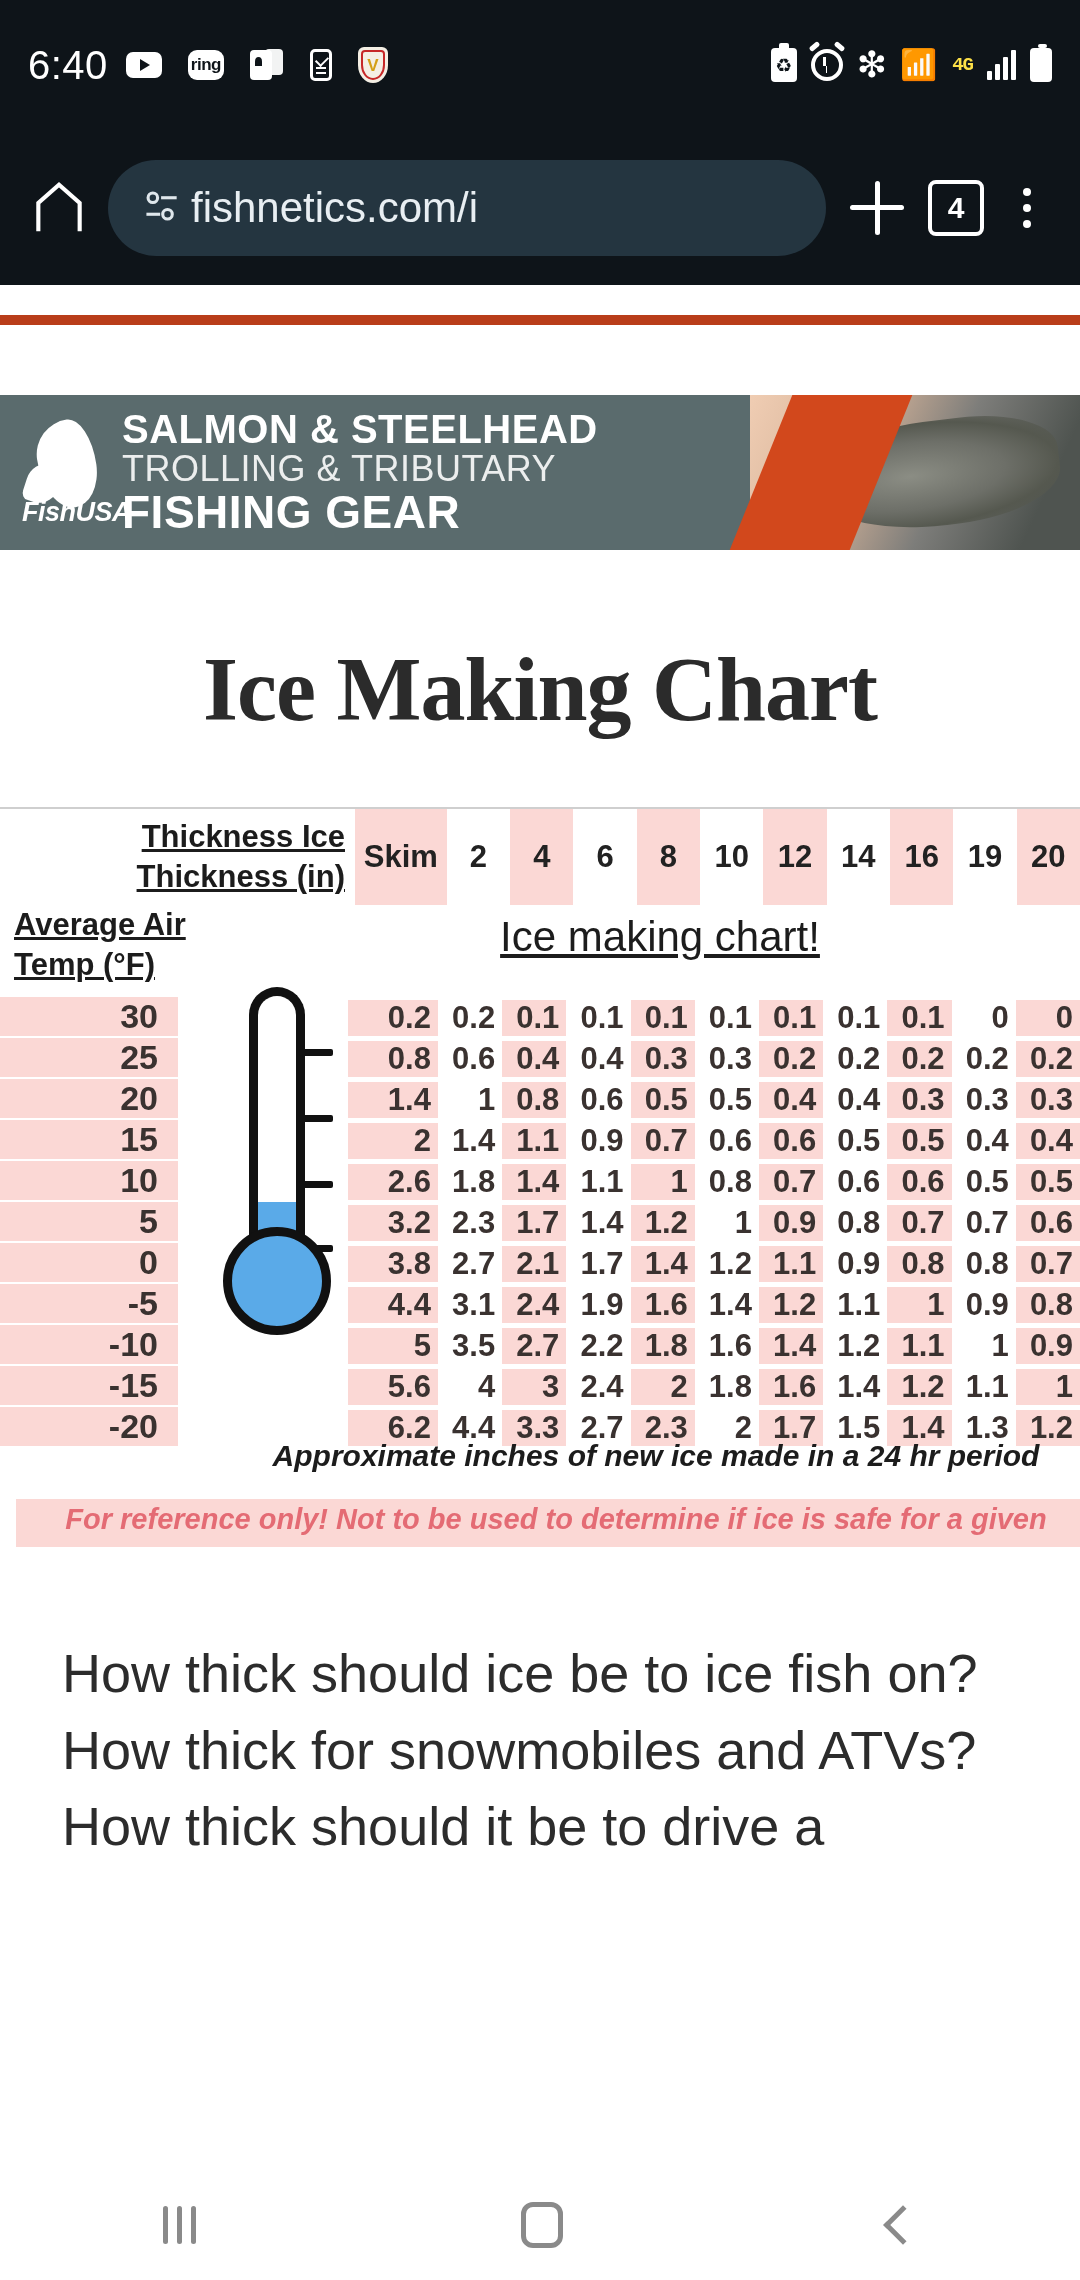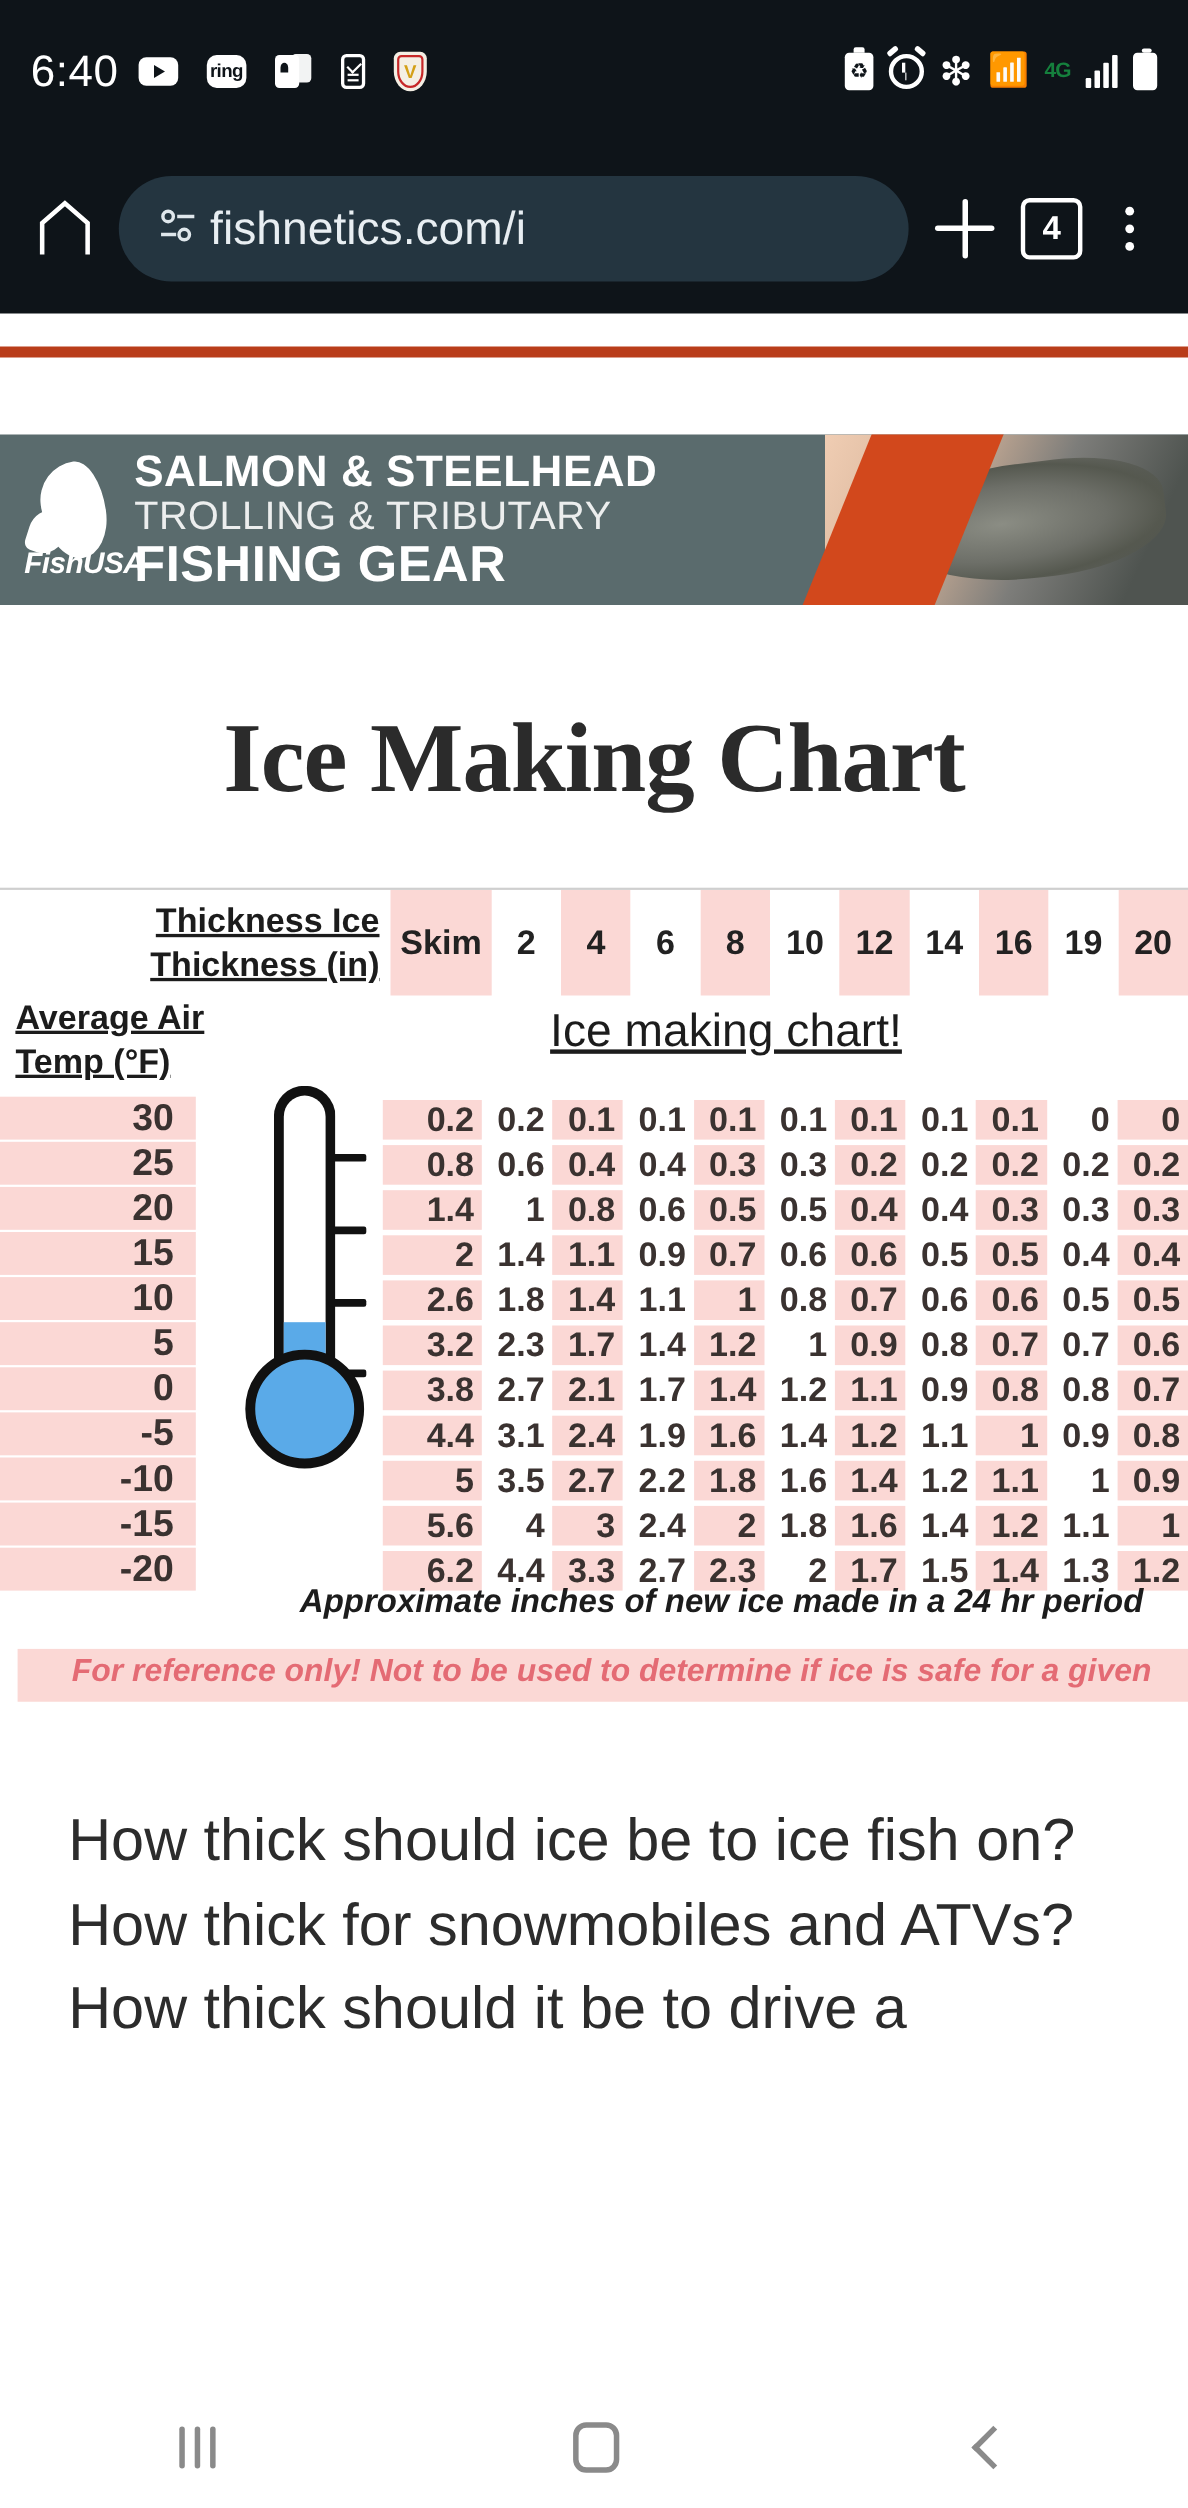--- a/index.html
+++ b/index.html
@@ -40,21 +40,21 @@
   .ic-batt-rec{width:26px;height:34px;background:#fff;border-radius:4px;position:relative;}
   .ic-batt-rec:before{content:"";position:absolute;top:-5px;left:8px;width:10px;height:5px;background:#fff;border-radius:2px 2px 0 0;}
   .ic-batt-rec:after{content:"♻";position:absolute;inset:0;display:flex;align-items:center;justify-content:center;color:#0e1419;font-size:19px;}
   .ic-alarm{width:32px;height:32px;border:4px solid #fff;border-radius:50%;position:relative;}
   .ic-alarm:before{content:"";position:absolute;left:8px;top:4px;width:3px;height:9px;background:#fff;box-shadow:2px 8px 0 -1px #fff;}
   .ic-alarm i{position:absolute;width:11px;height:5px;background:#fff;top:-9px;border-radius:2px;}
   .ic-alarm i.l{left:-6px;transform:rotate(-40deg);}
   .ic-alarm i.r{right:-6px;transform:rotate(40deg);}
   .ic-bt{font-size:36px;color:#fff;line-height:.8;}
   .ic-wifi{font-size:30px;color:#fff;line-height:1;}
-  .ic-4g{color:#15803d;font-size:19px;font-weight:bold;letter-spacing:-1px;}
+  .ic-4g{color:#fde047;font-size:19px;font-weight:bold;letter-spacing:-1px;font-family:Liberation Mono, monospace;}
   .ic-sig{display:flex;align-items:flex-end;gap:3px;height:30px;}
   .ic-sig b{display:block;width:5px;background:#fff;border-radius:1px;}
   .ic-battery{width:22px;height:34px;border:3px solid #fff;border-radius:4px;position:relative;background:#fff;}
   .ic-battery:before{content:"";position:absolute;top:-7px;left:5px;width:9px;height:4px;background:#fff;border-radius:2px;}
 
   
   .browserbar{height:155px;background:#0e1419;display:flex;align-items:center;padding:0 28px;gap:18px;}
   .bb-home{width:62px;height:62px;display:flex;align-items:center;justify-content:center;}
   .urlpill{flex:1;height:96px;background:#243540;border-radius:48px;display:flex;align-items:center;padding:0 32px;gap:7px;min-width:0;}
   .url-text{color:#e8eef2;font-size:42px;white-space:nowrap;overflow:hidden;}

